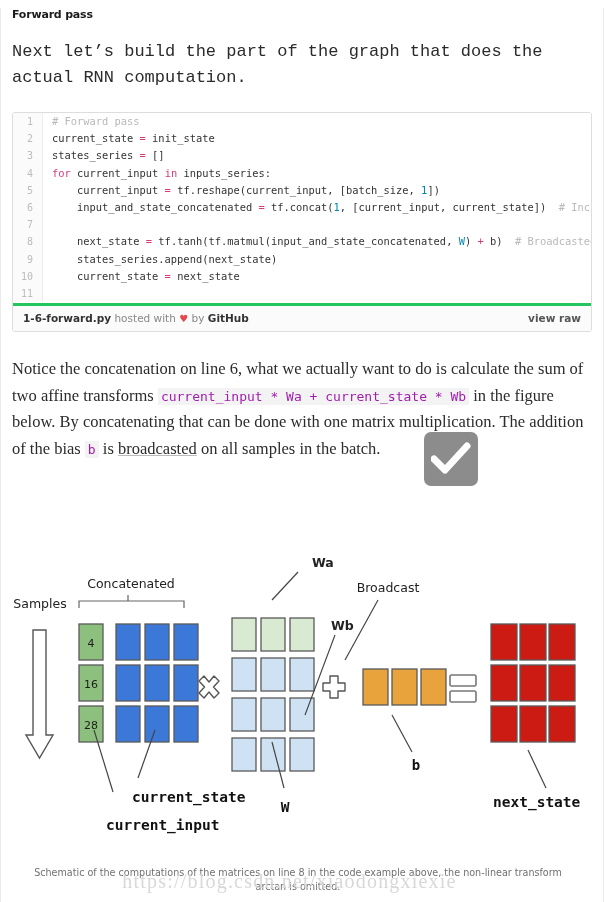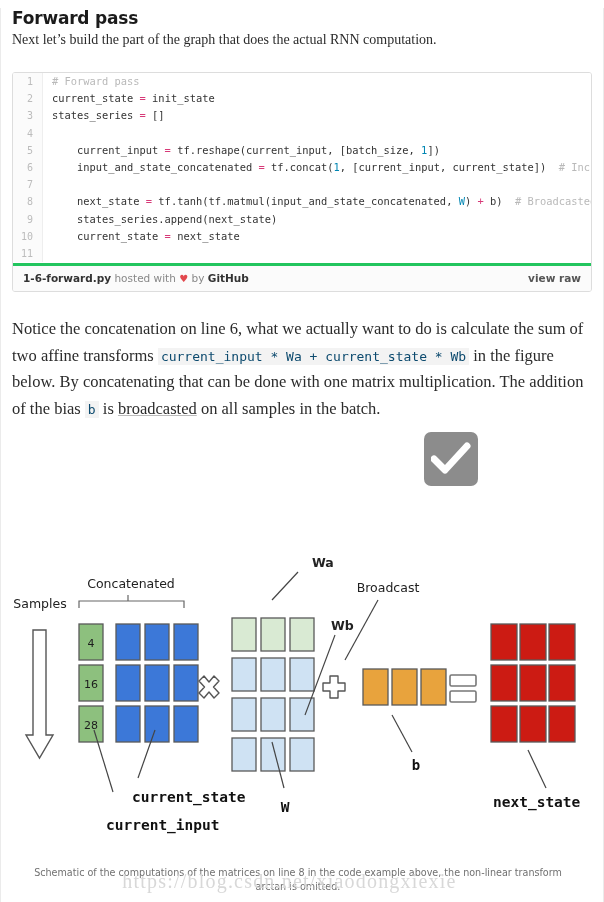--- a/index.html
+++ b/index.html
@@ -11,31 +11,31 @@
     color:#222222;
     overflow:hidden;
     position:relative;
   }
   .page { position:relative; width:604px; height:902px; padding:0 12px; }
 
   
   .section-title {
     font-family:"DejaVu Sans", sans-serif;
     font-weight:bold;
-    font-size:17px;
+    font-size:11px;
     color:#1b1b1b;
     margin:8px 0 0 0;
     letter-spacing:-0.2px;
   }
   .intro-par {
-    font-family:Liberation Serif, serif;
-    font-size:14px;
+    font-family:Liberation Mono, monospace;
+    font-size:17px;
     line-height:1.5;
     color:#2b2b2b;
-    margin:1px 0 0 0;
+    margin:18px 0 0 0;
   }
 
   
   .gist {
     margin-top:22px;
     border:1px solid #dddddd;
     border-radius:3px;
     background:#ffffff;
     width:580px;
     overflow:hidden;
@@ -91,21 +91,21 @@
     font-size:16.5px;
     line-height:1.62;
     color:#2b2b2b;
     margin:24px 0 0 0;
   }
   code.inline {
     font-family:"DejaVu Sans Mono", monospace;
     font-size:13px;
     background:#f3f3f3;
     padding:1px 3px;
-    color:#0c4a6e;
+    color:#a21caf;
   }
   .underlined { text-decoration:underline; text-decoration-color:#bbbbbb; }
 
   
   .check-overlay {
     position:absolute;
     left:424px; top:424px;
     width:54px; height:54px;
     background:#8c8c8c;
     border-radius:7px;
@@ -157,21 +157,21 @@
   <div class="edge-r"></div>
 
   <h2 class="section-title">Forward pass</h2>
   <p class="intro-par">Next let’s build the part of the graph that does the actual RNN computation.</p>
 
   <div class="gist">
     <div class="gist-code" id="code-area">
         <div class="code-row"><span class="ln">1</span><span class="code-text"><span class="c"># Forward pass</span></span></div>
         <div class="code-row"><span class="ln">2</span><span class="code-text">current_state <span class="k">=</span> init_state</span></div>
         <div class="code-row"><span class="ln">3</span><span class="code-text">states_series <span class="k">=</span> []</span></div>
-        <div class="code-row"><span class="ln">4</span></div>
+        <div class="code-row"><span class="ln">4</span><span class="code-text"><span class="k">for</span> current_input <span class="k">in</span> inputs_series:</span></div>
         <div class="code-row"><span class="ln">5</span><span class="code-text">    current_input <span class="k">=</span> tf.reshape(current_input, [batch_size, <span class="n">1</span>])</span></div>
         <div class="code-row"><span class="ln">6</span><span class="code-text">    input_and_state_concatenated <span class="k">=</span> tf.concat(<span class="n">1</span>, [current_input, current_state])<span class="c">  # Increas</span></span></div>
         <div class="code-row"><span class="ln">7</span><span class="code-text"></span></div>
         <div class="code-row"><span class="ln">8</span><span class="code-text">    next_state <span class="k">=</span> tf.tanh(tf.matmul(input_and_state_concatenated, <span class="n">W</span>) <span class="k">+</span> b)<span class="c">  # Broadcasted ad</span></span></div>
         <div class="code-row"><span class="ln">9</span><span class="code-text">    states_series.append(next_state)</span></div>
         <div class="code-row"><span class="ln">10</span><span class="code-text">    current_state <span class="k">=</span> next_state</span></div>
         <div class="code-row"><span class="ln">11</span><span class="code-text"></span></div>
       </div>
     <div class="gist-foot">
       <div>

